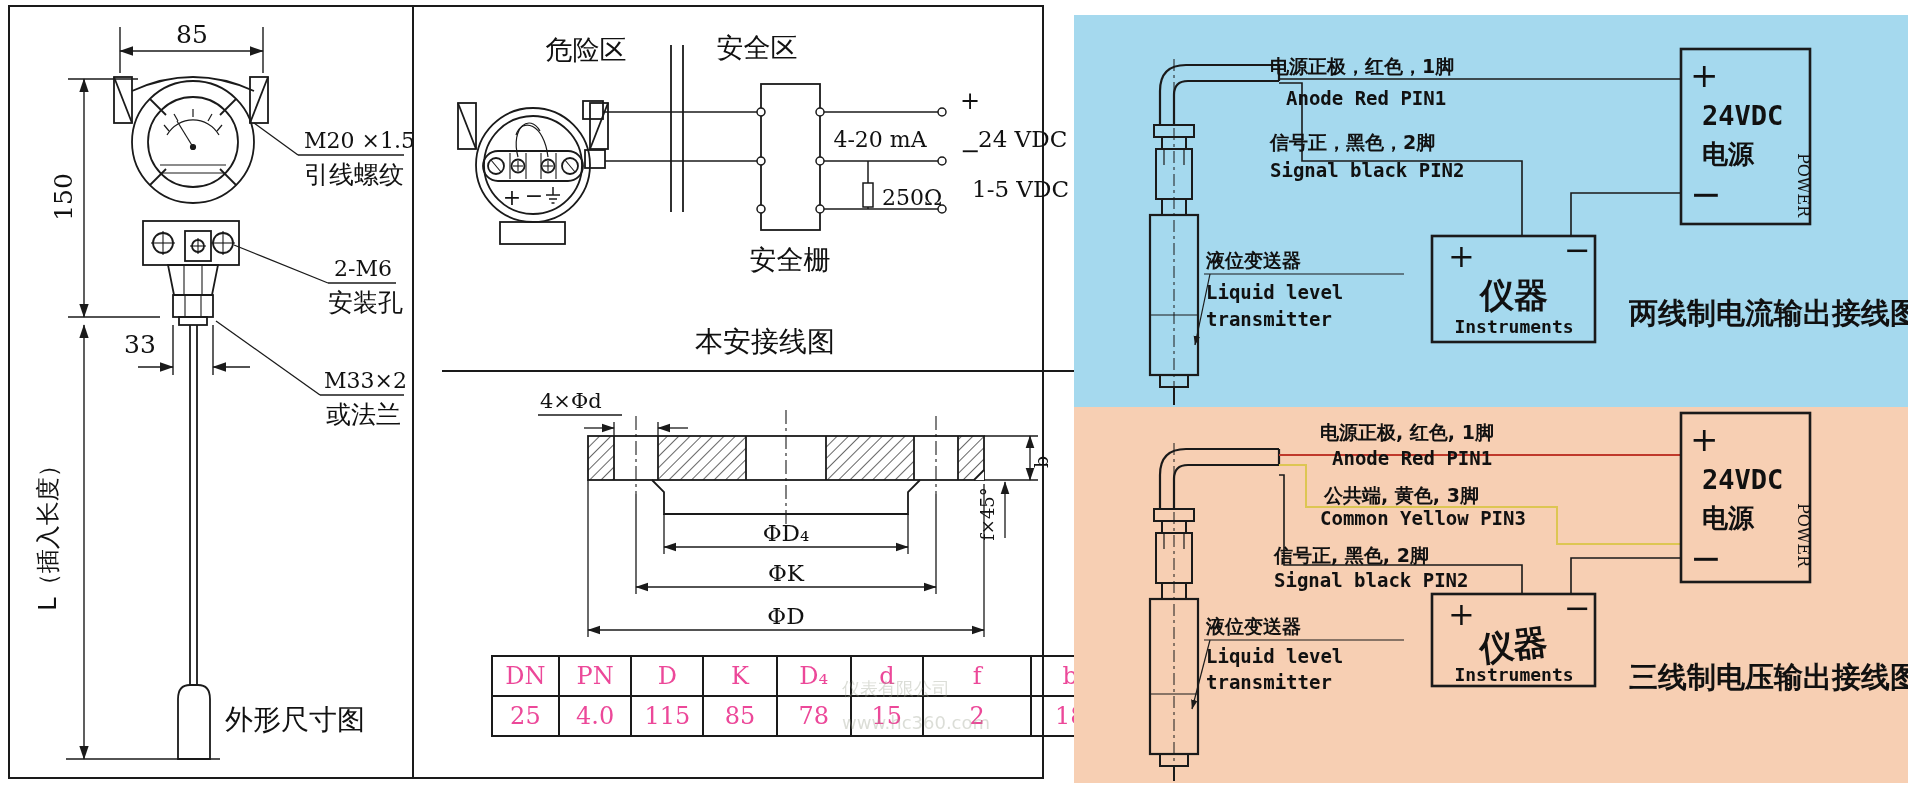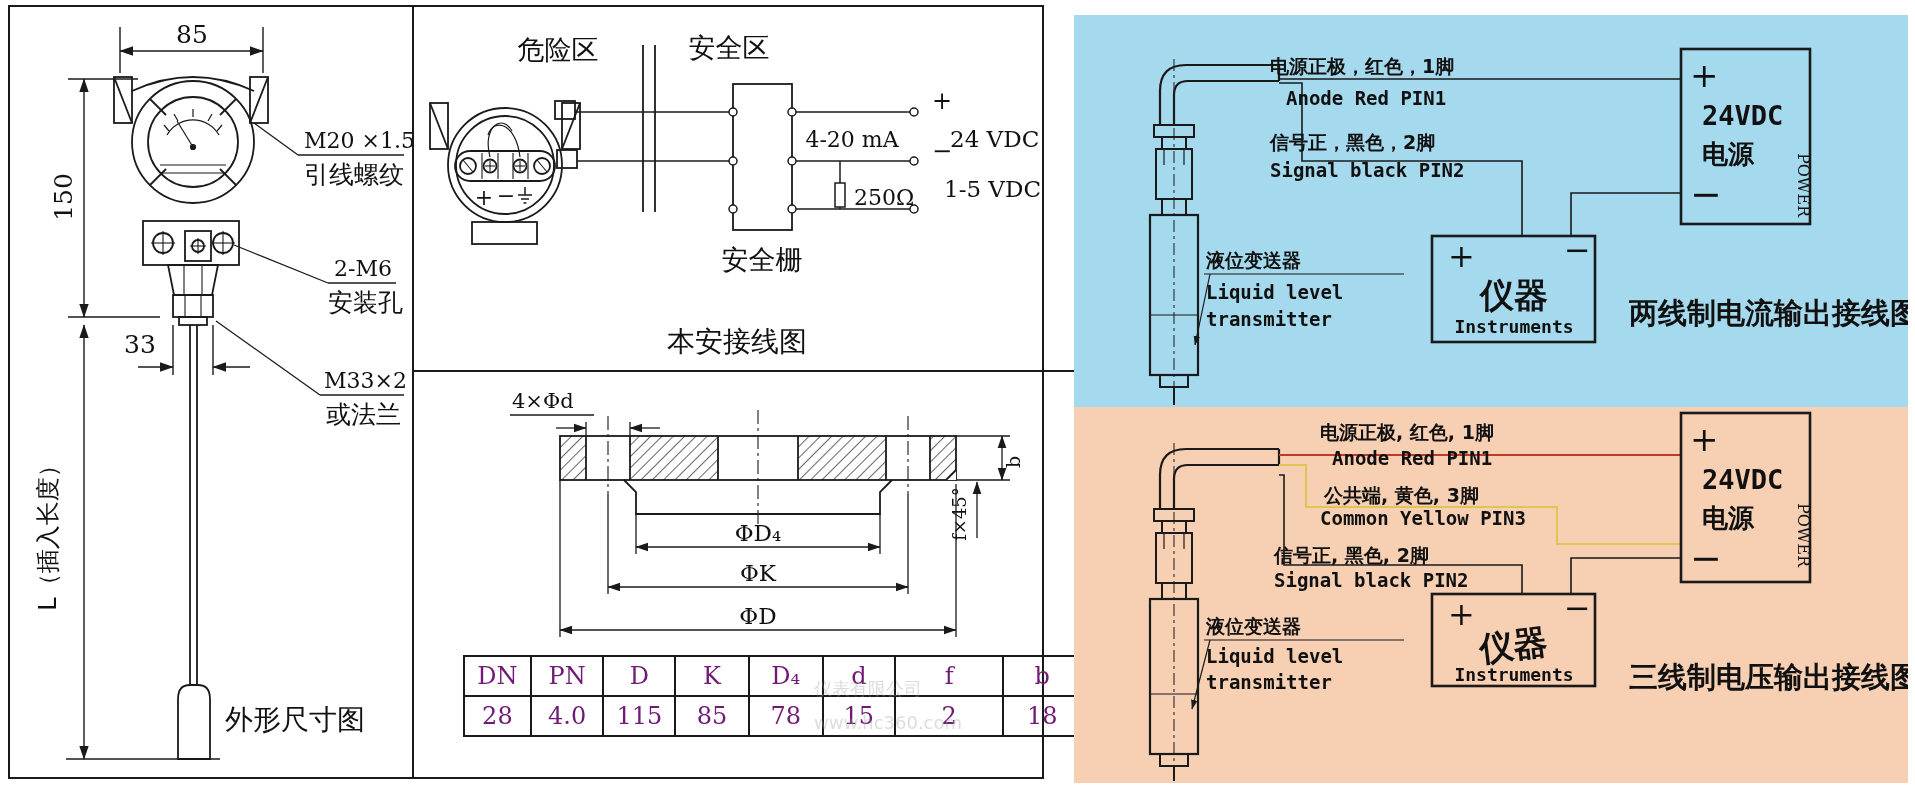--- a/index.html
+++ b/index.html
@@ -1,32 +1,32 @@
 <!DOCTYPE html>
 <html><head>
 <meta charset="utf-8">
 <style>
   html,body{margin:0;padding:0;background:#fff;}
   body{position:relative;width:1915px;height:793px;font-family:"DejaVu Serif",serif;color:#111;}
-  .main-box{position:absolute;left:8px;top:5px;width:1032px;height:770px;border:2px solid #1a1a1a;display:flex;background:#fff;}
+  .main-box{position:absolute;left:8px;top:5px;width:1032px;height:770px;border:2px solid #1a1a1a;display:flex;background:#fff;gap:28px;}
   .left-panel{width:402px;height:100%;border-right:2px solid #1a1a1a;position:relative;}
   .mid-panel{flex:1;display:flex;flex-direction:column;position:relative;}
   .mid-top{height:363px;border-bottom:2px solid #1a1a1a;position:relative;padding-left:8px;}
   .mid-bottom{flex:1;position:relative;margin-left:40px;}
   .right-box{position:absolute;left:1074px;top:15px;width:834px;height:768px;}
   .blue-panel{width:798px;height:392px;position:relative;}
   .orange-panel{width:720px;height:376px;position:relative;}
   svg{display:block;}
   svg text{fill:#111;font-family:"DejaVu Serif",serif;}
   svg text.cn{font-family:"DejaVu Sans",sans-serif;}
   svg text.cnb{font-family:"DejaVu Sans",sans-serif;font-weight:bold;}
   svg text.mono{font-family:"DejaVu Sans Mono",monospace;font-weight:bold;}
   .flange-table{position:absolute;left:9px;top:283px;border-collapse:collapse;table-layout:fixed;background:transparent;}
   .flange-table td,.flange-table th{border:2px solid #1a1a1a;text-align:center;vertical-align:middle;
-      font-family:"DejaVu Serif",serif;font-size:24px;font-weight:normal;color:#701a75;padding:0;height:38px;}
+      font-family:"DejaVu Serif",serif;font-size:24px;font-weight:normal;color:#ec4899;padding:0;height:38px;}
   .watermark{position:absolute;left:360px;top:300px;width:300px;color:#9aa08e;opacity:.35;
       font-family:"DejaVu Sans",sans-serif;font-size:18px;pointer-events:none;line-height:34px;}
 </style>
 </head>
 <body>
 
 <div class="main-box">
 
   <div class="left-panel">
     <svg width="402" height="766" viewBox="0 0 402 766">
@@ -295,21 +295,21 @@
           <th>DN</th>
           <th>PN</th>
           <th>D</th>
           <th>K</th>
           <th>D₄</th>
           <th>d</th>
           <th>f</th>
           <th>b</th>
         </tr>
         <tr>
-          <td>28</td>
+          <td>25</td>
           <td>4.0</td>
           <td>115</td>
           <td>85</td>
           <td>78</td>
           <td>15</td>
           <td>2</td>
           <td>18</td>
         </tr>
       </tbody>
         </table>

